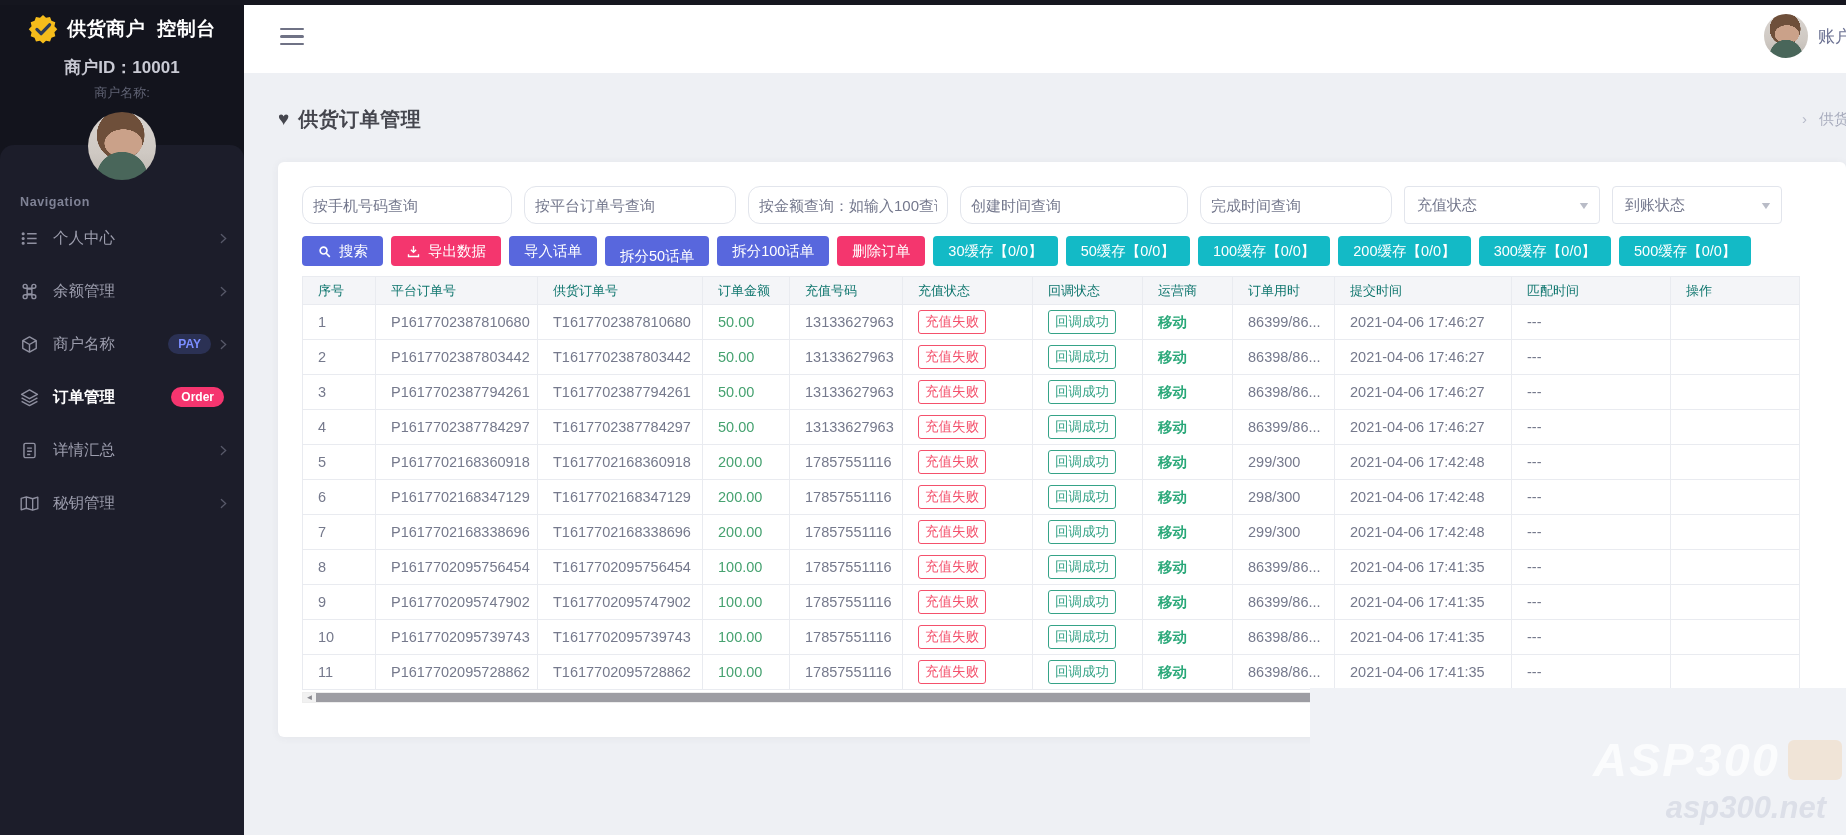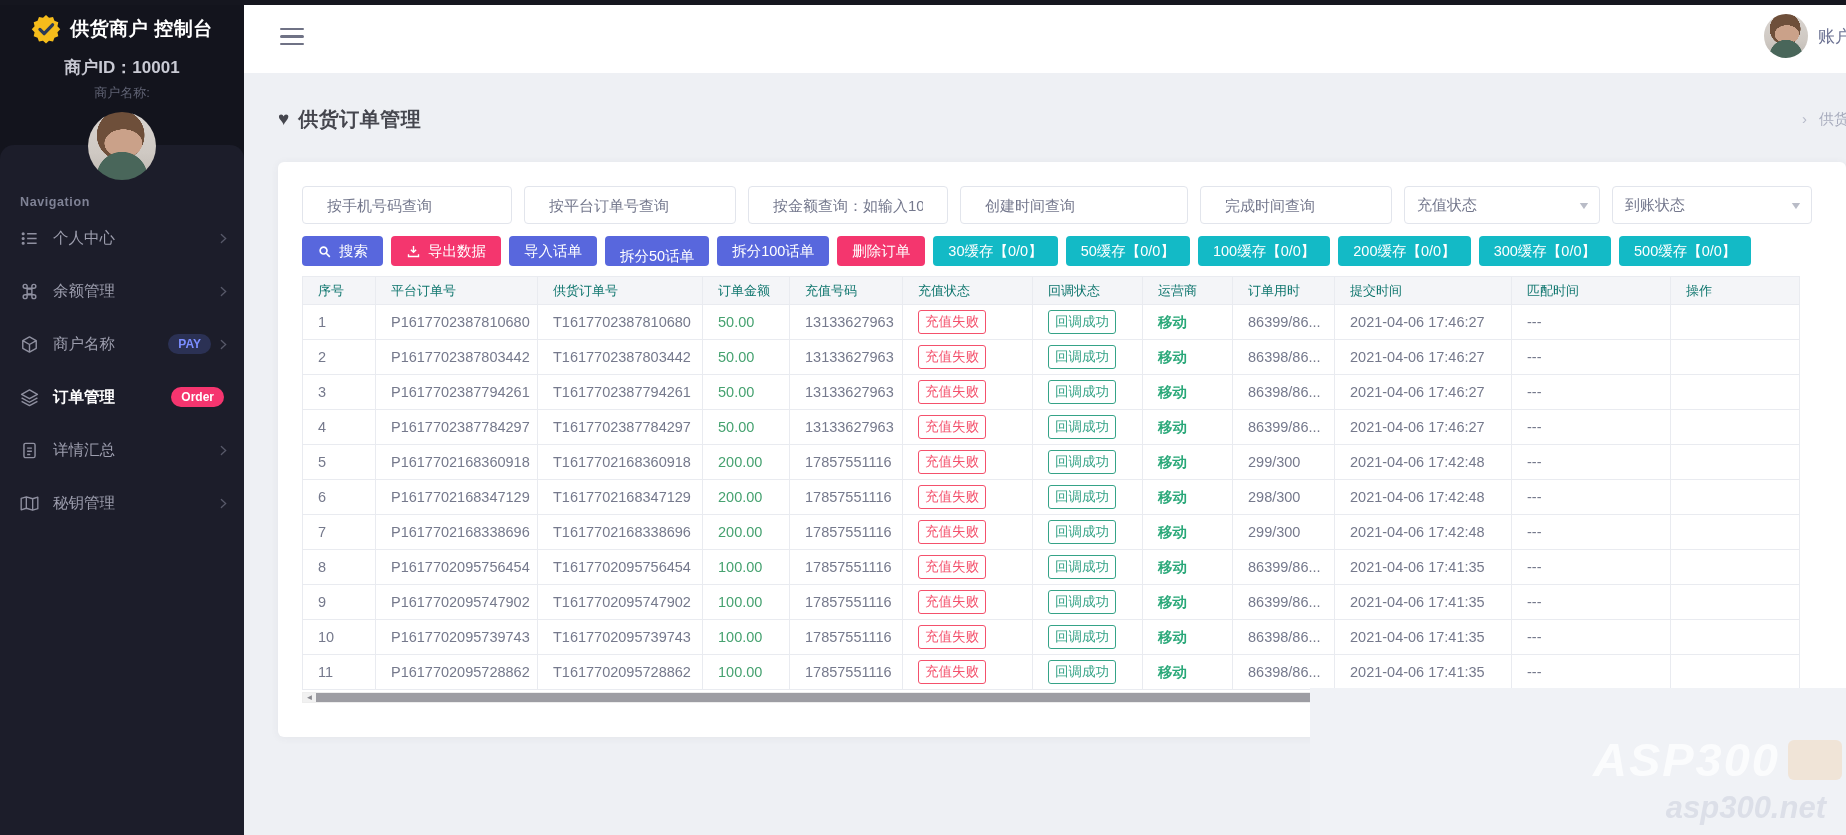--- a/index.html
+++ b/index.html
@@ -6,21 +6,21 @@
   html,body { width:1846px; height:835px; overflow:hidden; }
   body {
     font-family:"Liberation Sans","DejaVu Sans",sans-serif;
     background:#eef0f4; position:relative; color:#595d6e;
   }
   .topstrip { position:absolute; left:0; top:0; width:1846px; height:5px; background:#15161f; z-index:40; }
 
   
   .sidebar { position:absolute; left:0; top:0; width:244px; height:835px; background:#13141d; z-index:30; }
   .sb-panel { position:absolute; left:0; top:145px; right:0; bottom:0; background:#1c1d2a; border-radius:14px 14px 0 0; }
-  .logo-row { position:absolute; top:14px; left:0; width:100%; display:flex; align-items:center; justify-content:center; gap:9px; }
+  .logo-row { position:absolute; top:14px; left:0; width:100%; display:flex; align-items:center; justify-content:center; gap:9px;font-family:Liberation Mono, monospace; }
   .logo-badge { width:30px; height:30px; flex:0 0 30px; }
   .logo-title { color:#ffffff; font-size:19px; font-weight:bold; letter-spacing:.5px; }
   .merchant-id { position:absolute; top:56px; width:100%; text-align:center; color:#c9cad4; font-size:17px; font-weight:bold; }
   .merchant-name { position:absolute; top:84px; width:100%; text-align:center; color:#5f6273; font-size:13px; }
   .avatar { border-radius:50%; overflow:hidden;
     background:
       radial-gradient(circle at 50% 96%, #49665a 0 34%, rgba(0,0,0,0) 35%),
       radial-gradient(ellipse 46% 34% at 52% 46%, #caa189 0 60%, rgba(0,0,0,0) 61%),
       radial-gradient(ellipse 60% 62% at 48% 34%, #6e4f3a 0 58%, rgba(0,0,0,0) 59%),
       linear-gradient(180deg,#d9d4d0 0%,#cfc9c3 60%,#bdb7b1 100%);
@@ -48,25 +48,25 @@
   .heart { color:#45464e; font-size:19px; }
   .page-title { color:#45464e; font-size:20px; font-weight:600; letter-spacing:.5px; }
   .breadcrumb { position:absolute; left:1802px; top:110px; color:#a9adbe; font-size:15px; white-space:nowrap; z-index:5; }
   .breadcrumb .bc-sep { margin-right:12px; color:#b6bac9; }
 
   
   .card { position:absolute; left:278px; top:162px; width:1568px; height:575px; background:#ffffff; border-radius:6px; box-shadow:0 1px 9px rgba(69,65,78,.06); z-index:1; }
 
   
   .filters { position:absolute; left:24px; top:24px; display:flex; gap:12px; }
-  .f-input { height:38px; border:1px solid #e2e5ec; border-radius:4px; background:#fff; color:#74788d; font-size:15px; padding:0 24px; font-family:inherit; }
+  .f-input { height:38px; border:1px solid #e2e5ec; border-radius:12px; background:#fff; color:#74788d; font-size:15px; padding:0 10px; font-family:inherit; }
   .f-input::placeholder { color:#74788d; opacity:1; }
   .filters .w1{width:210px}.filters .w2{width:212px}.filters .w3{width:200px}.filters .w4{width:228px}.filters .w5{width:192px}
   .f-select { height:38px; border:1px solid #e2e5ec; border-radius:4px; background:#fff; color:#74788d; font-size:15px; padding:0 12px; display:flex; align-items:center; justify-content:space-between; cursor:pointer; }
-  .filters .w6{width:196px}.filters .w7{width:200px}
+  .filters .w6{width:196px}.filters .w7{width:170px}
   .caret { color:#b9bcc7; font-size:12px; transform:scaleX(1.4); }
 
   
   .actions { position:absolute; left:24px; top:74px; display:flex; gap:8px; }
   .btn { height:30px; border:none; border-radius:4px; color:#fff; font-size:14.5px; padding:0 15px; display:flex; align-items:center; gap:7px; cursor:pointer; white-space:nowrap; font-family:inherit; }
   .btn-ico { width:15px; height:15px; color:#fff; }
 
   
   .tbl-wrap { position:absolute; left:24px; top:114px; }
   table { border-collapse:collapse; table-layout:fixed; width:1497px; }

